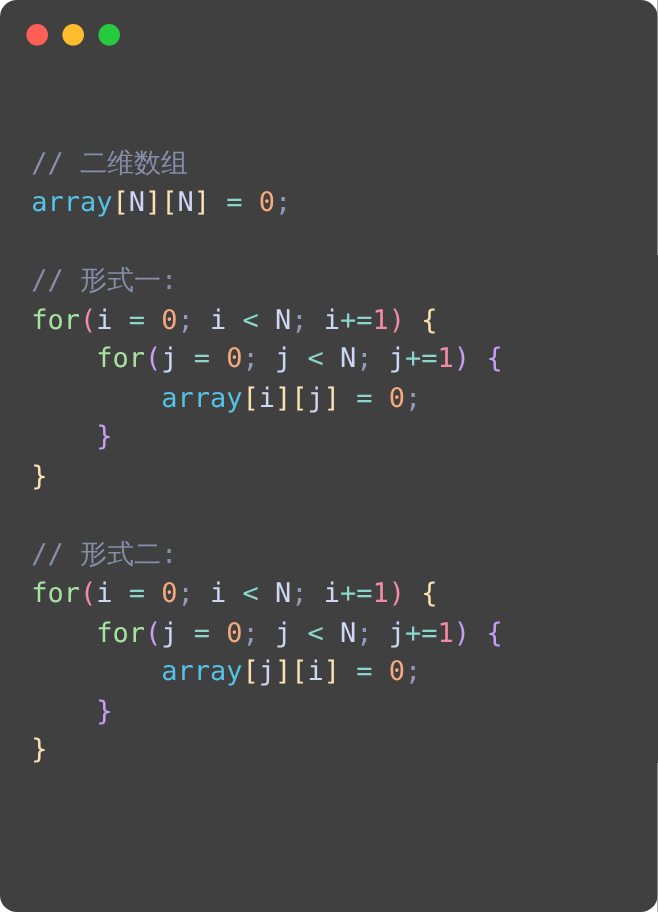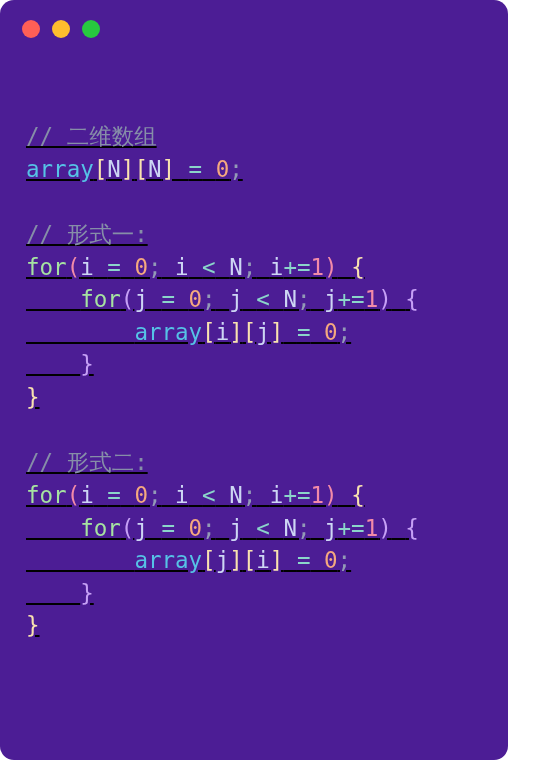--- a/index.html
+++ b/index.html
@@ -4,27 +4,26 @@
 <style>
   * { margin: 0; padding: 0; box-sizing: border-box; }
   body {
     background: #ffffff;
     width: 548px;
     height: 760px;
     overflow: hidden;
     font-family: "SF Mono", "Menlo", "Consolas", monospace;
   }
   .window {
-    background: #4c1d95;
+    background: #404040;
     border-radius: 14px;
     margin: 0;
-    width: 508px;
+    width: 548px;
     height: 760px;
     overflow: hidden;
-    text-decoration: underline;
   }
   .titlebar {
     display: flex;
     gap: 12px;
     padding: 20px 22px 0 22px;
     align-items: center;
   }
   .dot {
     width: 18px;
     height: 18px;

